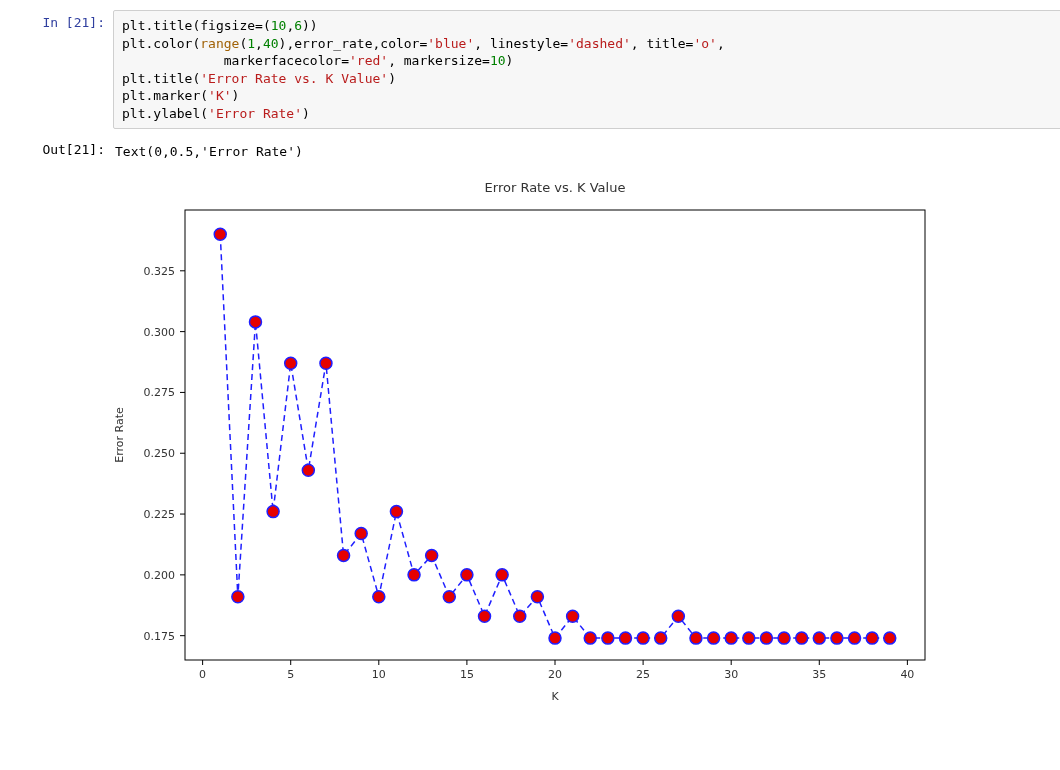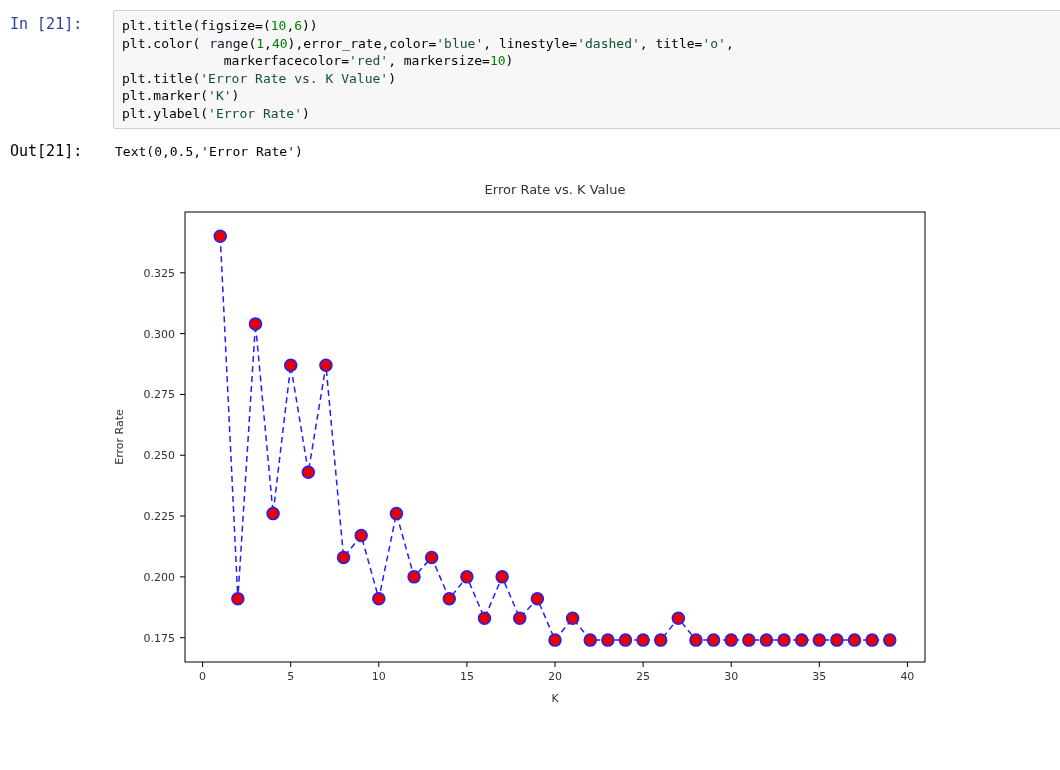--- a/index.html
+++ b/index.html
@@ -10,24 +10,24 @@
     color: #000;
     background: #fff;
     width: 1060px;
   }
   .cell {
     display: flex;
     align-items: flex-start;
   }
   .prompt {
     flex: 0 0 95px;
-    text-align: left;
+    text-align: right;
     padding: 5px 8px 5px 0;
     font-family: "DejaVu Sans Mono", Menlo, Consolas, monospace;
-    font-size: 15px;
+    font-size: 13px;
     line-height: 1.25;
   }
   .prompt.in { color: #303F9F; }
   .prompt.out { color: #000000; }
   .code-area {
     flex: 1;
     background: #f7f7f7;
     border: 1px solid #cfcfcf;
     border-radius: 2px;
     padding: 6px 8px;
@@ -38,23 +38,23 @@
     overflow: hidden;
   }
   .out-area {
     flex: 1;
     padding: 6px 8px 2px 2px;
     font-family: "DejaVu Sans Mono", Menlo, Consolas, monospace;
     font-size: 13px;
     line-height: 1.35;
     white-space: pre;
   }
-  .tok-builtin { color: #0f172a; margin-left: 9px; }   
+  .tok-builtin { color: #a16207; }   
   .tok-num     { color: #008000; }   
-  .tok-str     { color: #14532d; }
+  .tok-str     { color: #b91c1c; }
 
   .chart-wrap {
     margin-left: 95px;
     margin-top: 12px;
   }
   svg { display:block; }
   .tick { stroke:#000; stroke-width:1; }
   .tick-label { font-family:"DejaVu Sans",Arial,sans-serif; font-size:11px; fill:#333; }
   .axis-label { font-family:"DejaVu Sans",Arial,sans-serif; font-size:11px; fill:#333; }
   .plot-line { stroke:#1f1fff; stroke-width:1.5; stroke-dasharray:6 4; fill:none; }

